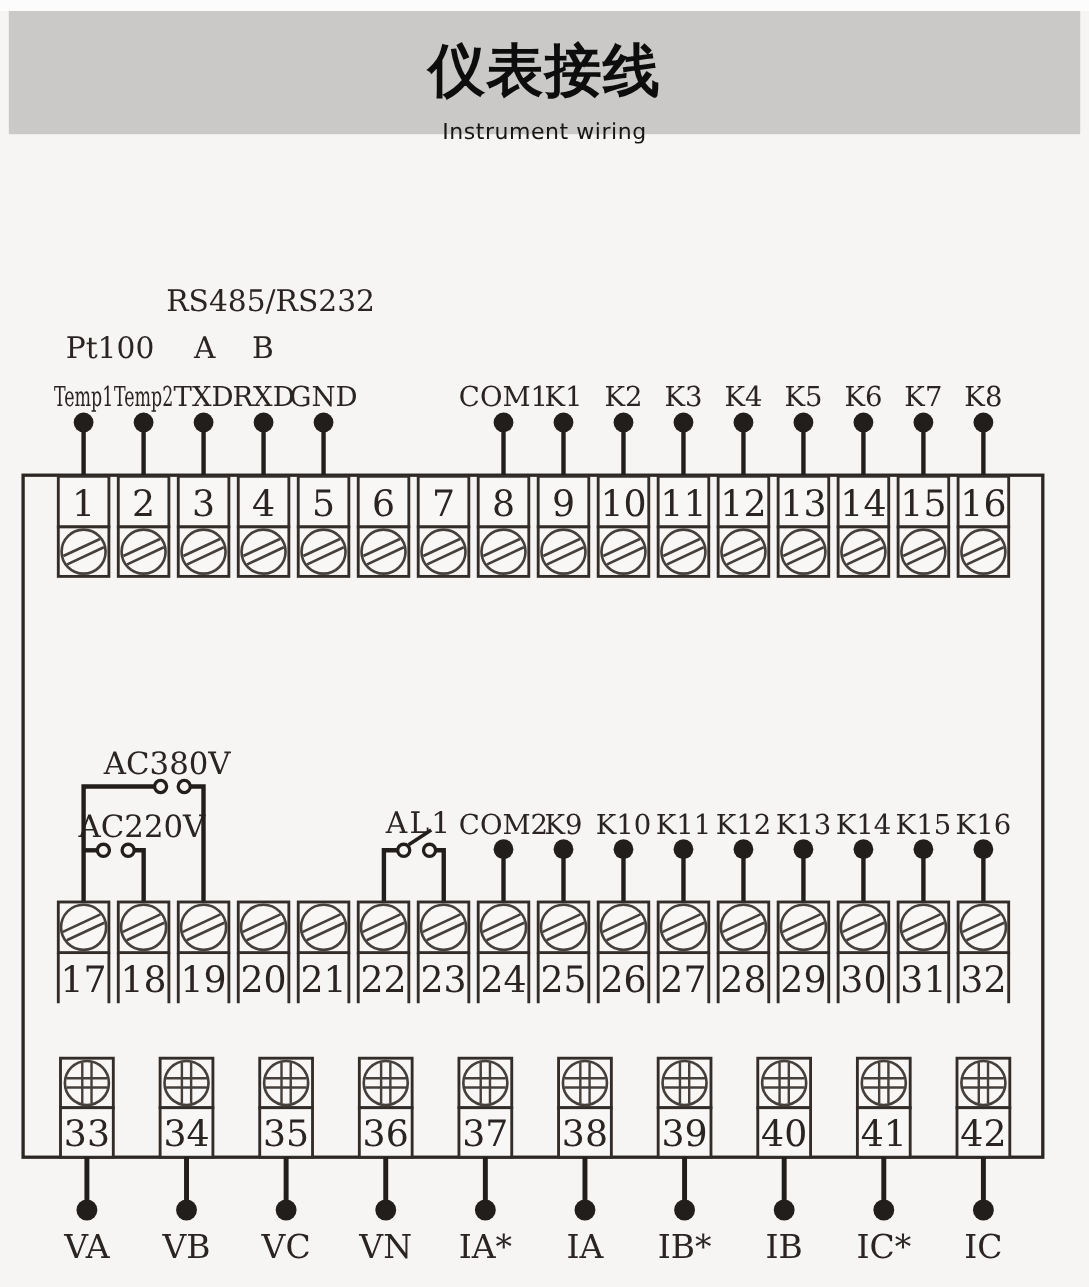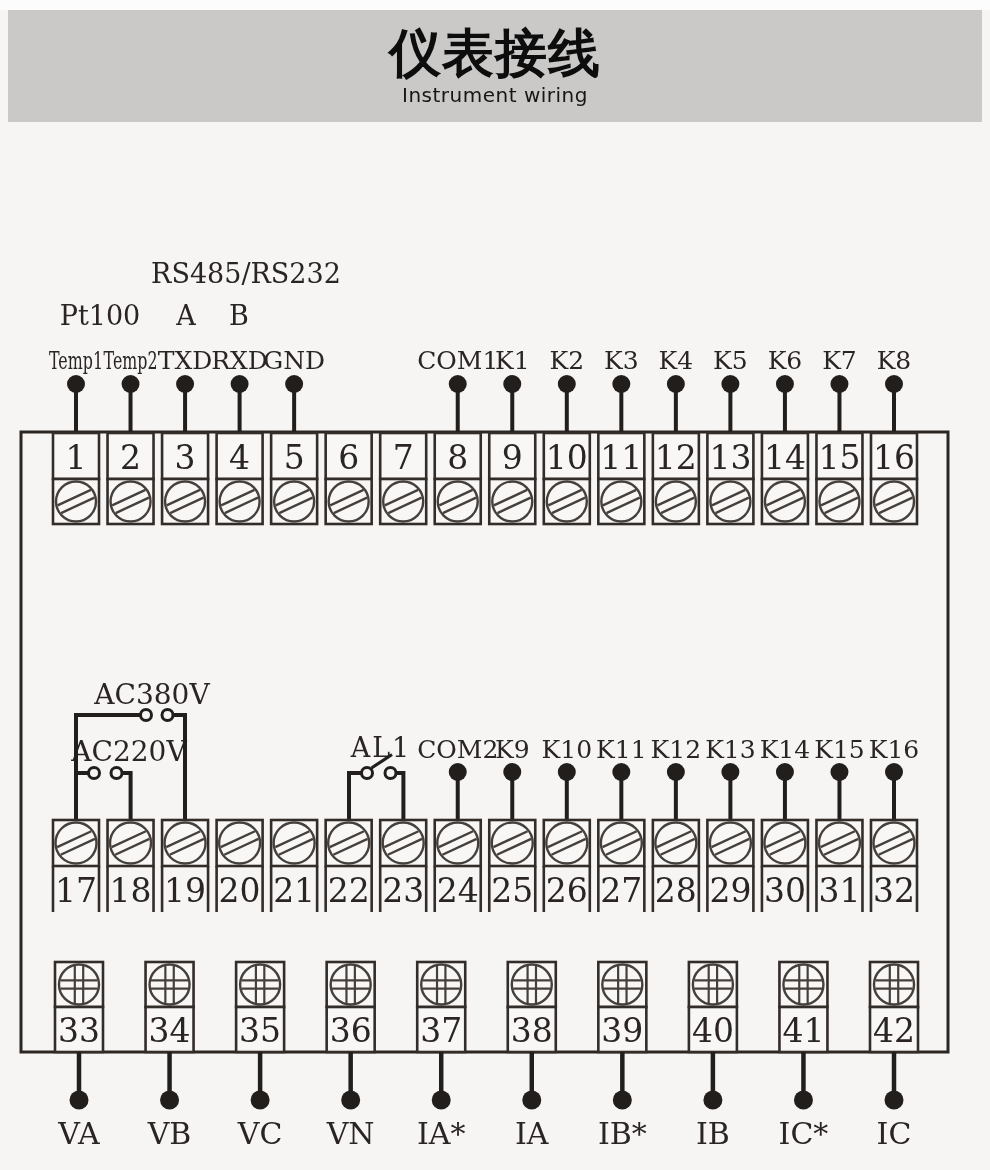--- a/index.html
+++ b/index.html
@@ -1,21 +1,21 @@
 <!DOCTYPE html>
 <html><head>
 <meta charset="utf-8">
 <style>
   html,body{margin:0;padding:0;background:#fdfdfd;}
   .stage{position:relative;width:990px;height:1170px;background:#f6f5f4;overflow:hidden;
          font-family:"DejaVu Serif", serif;}
   .top-strip{position:absolute;left:0;top:0;width:990px;height:10px;background:#fcfcfc;}
   .header-band{position:absolute;left:8px;top:10px;width:974px;height:112px;background:#cac9c8;
                text-align:center;}
-  .header-band h1{margin:4px;padding-top:12px;font-family:"DejaVu Sans", sans-serif;
+  .header-band h1{margin:16px;padding-top:12px;font-family:"DejaVu Sans", sans-serif;
                   font-weight:bold;font-size:52px;line-height:54px;color:#0d0d0d;letter-spacing:1px;}
   .header-band p{margin:0;font-family:"DejaVu Sans", sans-serif;font-size:20px;line-height:22px;
                  color:#161616;letter-spacing:0.5px;}
   svg{position:absolute;left:0;top:0;}
   svg text{font-family:"DejaVu Serif", serif;fill:#2a2423;}
 </style>
 </head>
 <body>
 
 <div class="stage">

